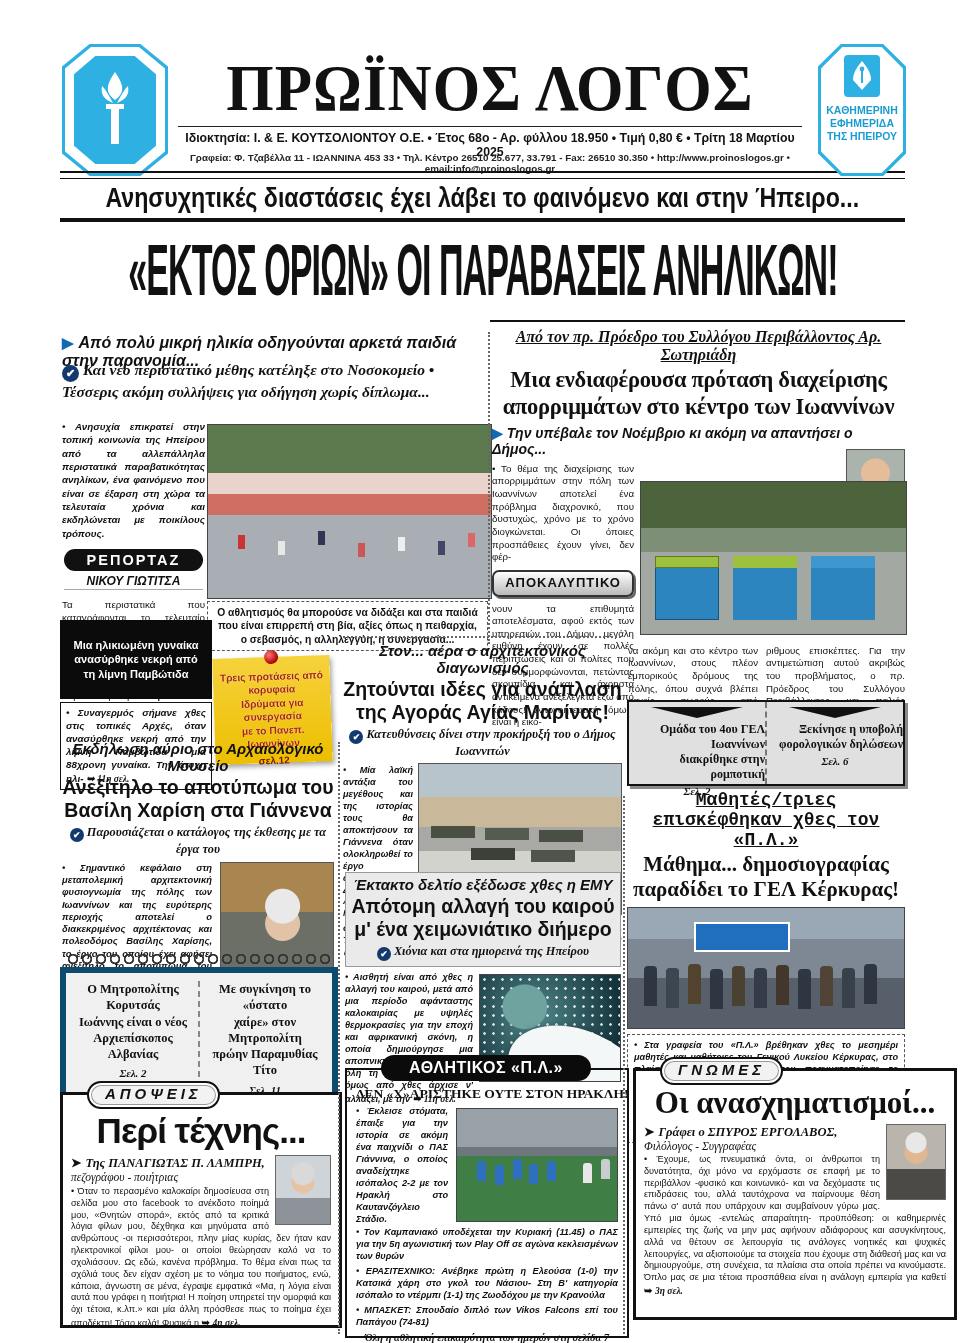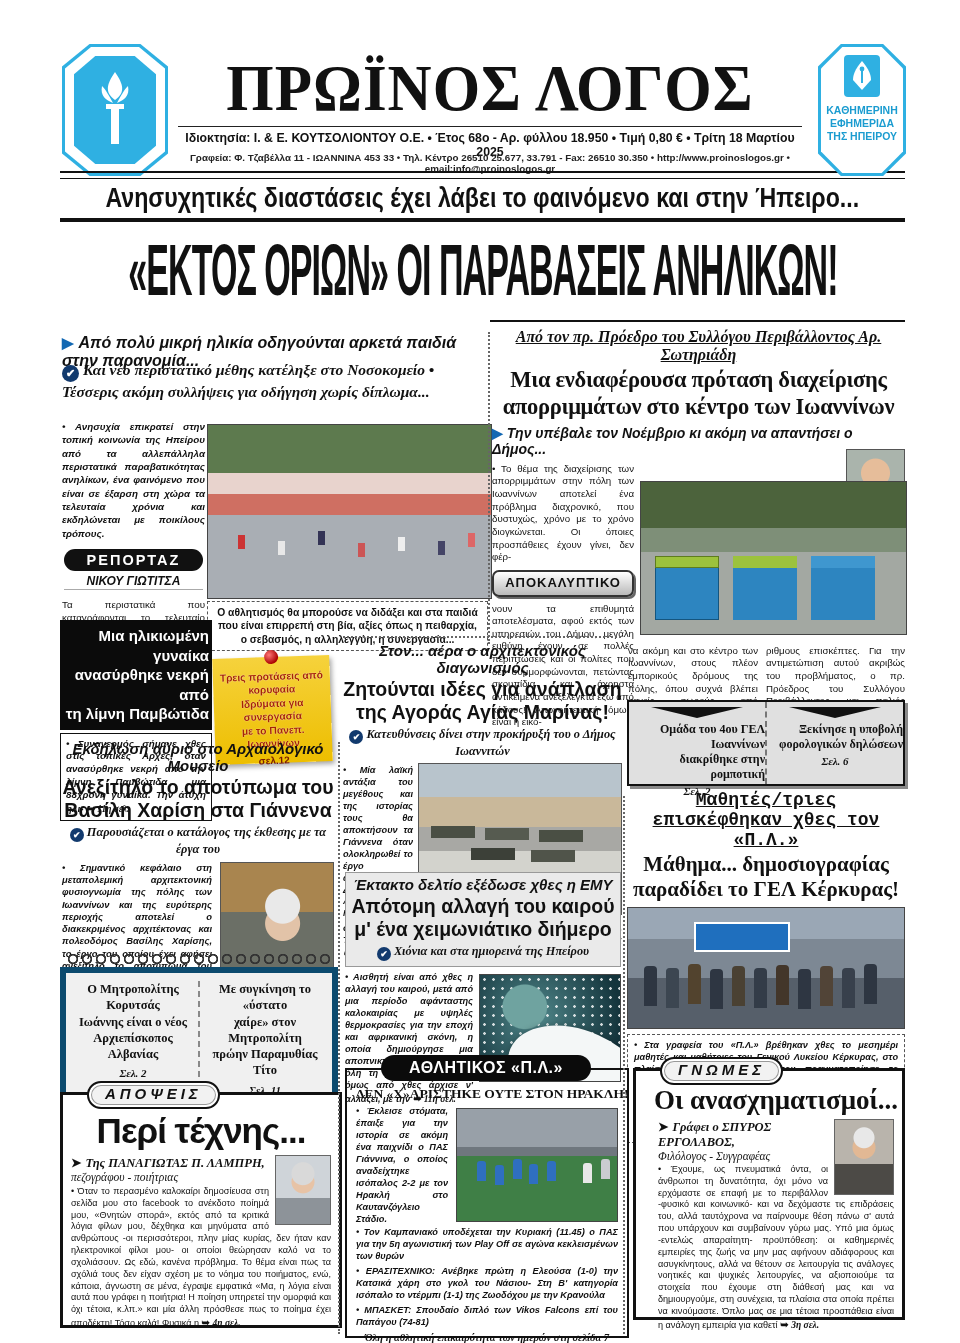--- a/index.html
+++ b/index.html
@@ -48,22 +48,22 @@
 
   #leadcol{left:62px;top:420px;width:143px;}
   #leadcol .intro{font-size:9.8px;font-weight:bold;font-style:italic;line-height:1.36;}
   .rep{margin:9px 2px 8px;text-align:center;}
   .rep-top{background:#111;color:#fff;font-weight:bold;font-size:14.5px;letter-spacing:2px;
            border-radius:13px;padding:3px 0;}
   .rep-bot{font-weight:bold;font-style:italic;font-size:12px;padding:3px 0 1px;border-bottom:1px solid #aaa;}
   #leadcol .body{font-size:9.8px;line-height:1.33;}
 
   #drowned{left:60px;top:620px;width:152px;}
-  #drowned .dt{background:#0b0b0b;color:#fff;font-weight:bold;font-size:15px;line-height:1.3;
-               text-align:right;padding:6px 3px;}
+  #drowned .dt{background:#0b0b0b;color:#fff;font-weight:bold;font-size:11px;line-height:1.3;
+               text-align:center;padding:18px 3px;}
   #drowned .db{border:1px solid #111;margin-top:3px;padding:4px 5px;font-size:9.8px;font-weight:bold;
                font-style:italic;line-height:1.32;}
 
   #schoolyard{left:207px;top:424px;width:283px;height:173px;
       background:linear-gradient(180deg,#5d7a4e 0 28%,#e8d3cd 28% 40%,#cf6f62 40% 52%,#a9aeb4 52% 100%);}
   #schoolyard .people{position:absolute;left:30px;top:110px;width:7px;height:14px;background:#c33;
       box-shadow:40px 6px 0 #e8e8e8,80px -4px 0 #335,120px 8px 0 #c55,160px 2px 0 #eee,200px 6px 0 #446,230px -2px 0 #d66;}
   #sy-caption{left:207px;top:601px;width:281px;border:1px dashed #555;padding:4px 6px;box-sizing:border-box;
       font-family:Liberation Sans, sans-serif;font-weight:bold;font-size:10.3px;line-height:1.3;text-align:center;}
 
@@ -142,22 +142,22 @@
   .byl{font-family:"Liberation Serif",serif;font-weight:bold;font-style:italic;font-size:12.5px;}
   .byl2{font-family:"Liberation Serif",serif;font-style:italic;font-size:11.5px;}
   .byar{color:#111;font-style:normal;margin-right:4px;}
   #apopseis .flow{padding:4px 8px 0;}
   #apopseis .pic{float:right;width:54px;height:68px;margin:0 0 3px 6px;border:1px solid #666;
       background:radial-gradient(circle at 50% 26%,#d9d9d9 0 11px,transparent 12px),
                  radial-gradient(circle at 50% 38%,#e7c3a6 0 11px,transparent 12px),
                  linear-gradient(180deg,#cfd4d9 0 62%,#8d9399 62%);}
   #apopseis .abody{font-size:9.1px;line-height:1.3;text-align:justify;margin-top:3px;}
 
-  #gnomes{left:633px;top:1068px;width:272px;height:252px;padding-left:14px;}
-  #gnomes .gh{font-family:"Liberation Serif",serif;font-size:27px;font-weight:bold;text-align:center;margin-top:14px;}
+  #gnomes{left:633px;top:1068px;width:324px;height:252px;}
+  #gnomes .gh{font-family:"Liberation Serif",serif;font-size:31px;font-weight:bold;text-align:center;margin-top:14px;}
   #gnomes .flow{padding:3px 8px 0;}
   #gnomes .pic{float:right;width:58px;height:74px;margin:0 0 3px 6px;border:1px solid #666;
       background:radial-gradient(circle at 50% 24%,#e8e8e8 0 10px,transparent 11px),
                  radial-gradient(circle at 50% 37%,#e2b894 0 11px,transparent 12px),
                  linear-gradient(180deg,#b9b4ac 0 60%,#4c4a46 60%);}
   #gnomes .gbody{font-size:9.1px;line-height:1.3;text-align:justify;margin-top:2px;}
 
   
   #sports{left:345px;top:1055px;width:284px;height:283px;}
   #sports .spill{position:absolute;top:0;left:36px;width:210px;height:26px;background:#0b0b0b;color:#fff;

